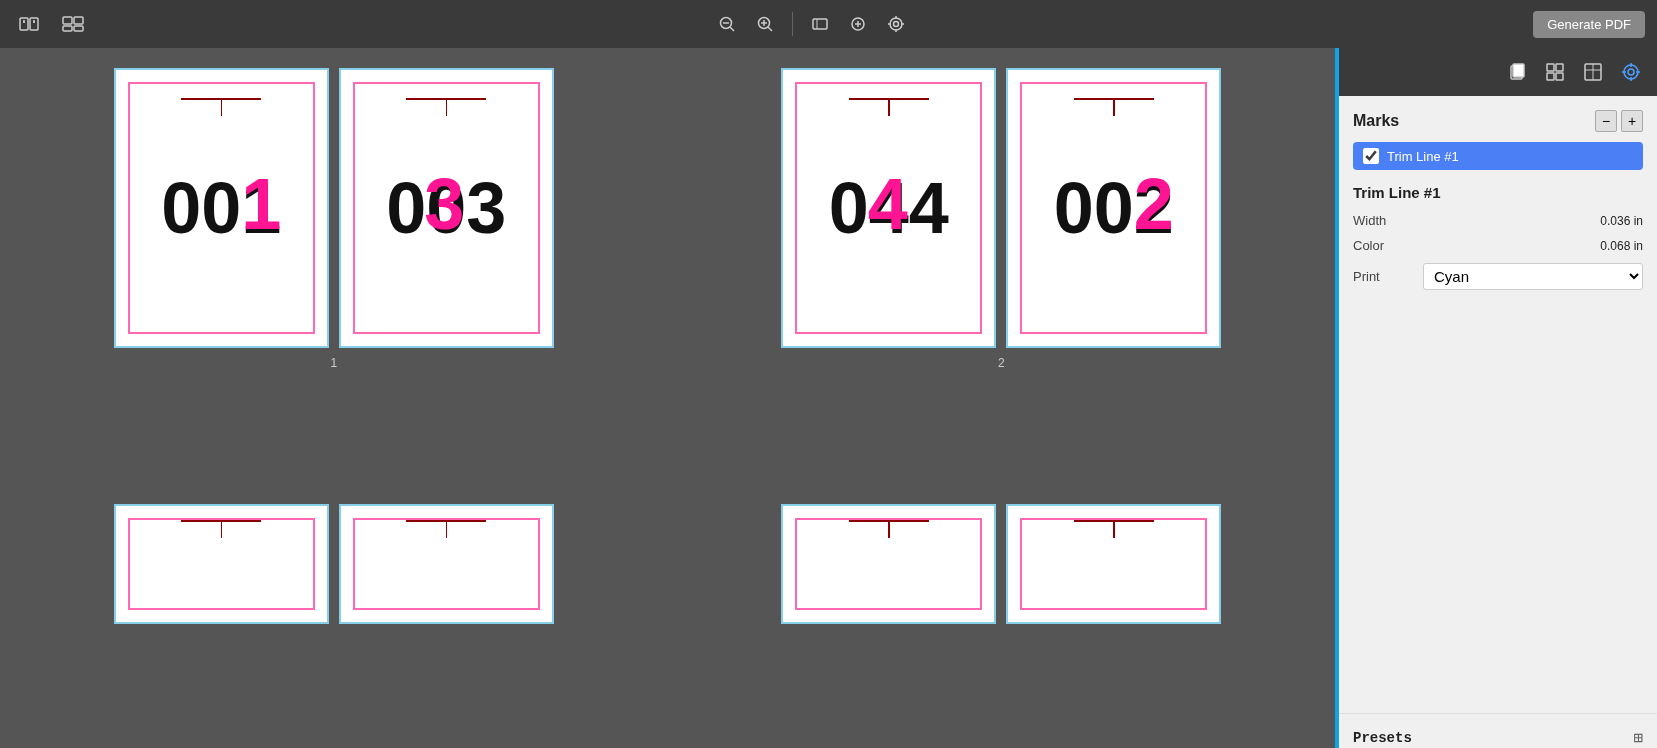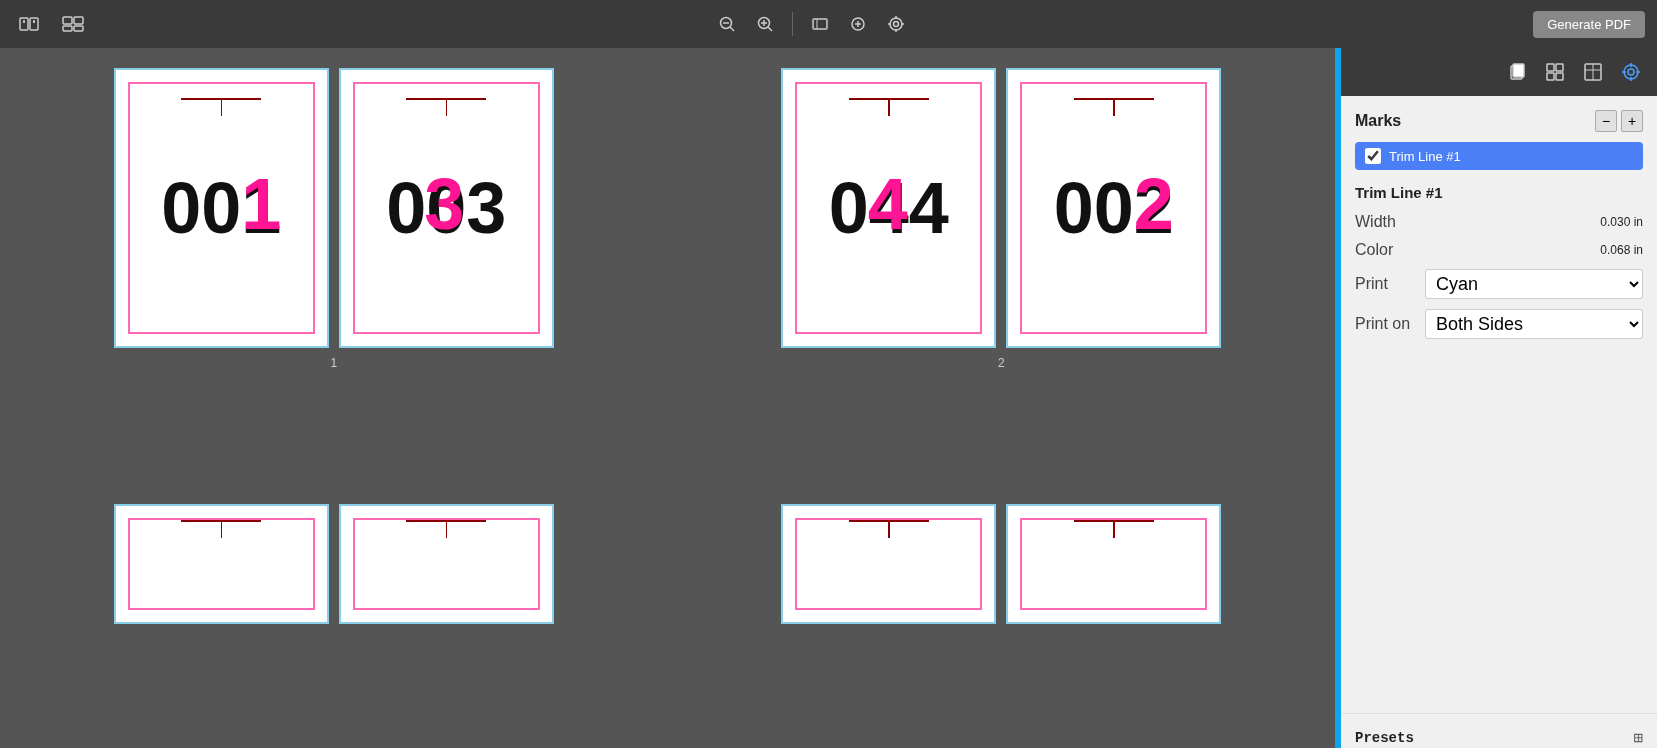--- a/index.html
+++ b/index.html
@@ -118,21 +118,21 @@
     .trim-v-line {
       width: 1.5px;
       height: 16px;
       background: #8B0000;
     }
 
     
     .right-panel {
       width: 322px;
       background: #f0f0f0;
-      border-left: 6px solid #0ea5e9;
+      border-left: 4px solid #0ea5e9;
       display: flex;
       flex-direction: column;
       flex-shrink: 0;
     }
 
     
     .panel-toolbar {
       background: #3a3a3a;
       height: 48px;
       display: flex;
@@ -217,33 +217,33 @@
       margin-bottom: 12px;
     }
 
     .prop-row {
       display: flex;
       align-items: center;
       margin-bottom: 10px;
     }
     .prop-label {
       width: 70px;
-      font-size: 16px;
+      font-size: 13px;
       color: #444;
       flex-shrink: 0;
     }
     .prop-value {
       flex: 1;
       font-size: 12px;
       color: #222;
       text-align: right;
     }
     .prop-select {
       flex: 1;
-      font-size: 18px;
+      font-size: 15px;
       padding: 3px 6px;
       border: 1px solid #ccc;
       border-radius: 3px;
       background: white;
       cursor: pointer;
       appearance: auto;
     }
 
     
     .presets-section {
@@ -501,47 +501,39 @@
         <input type="checkbox" class="trim-line-checkbox" checked="" style="">
         <span class="trim-line-label">Trim Line #1</span>
       </div>
     </div>
 
     <div class="props-section">
       <div class="props-title">Trim Line #1</div>
 
       <div class="prop-row">
         <span class="prop-label">Width</span>
-        <span class="prop-value">0.030 in</span>
+        <span class="prop-value">0.036 in</span>
       </div>
 
       <div class="prop-row">
         <span class="prop-label">Color</span>
         <span class="prop-value">0.068 in</span>
       </div>
 
       <div class="prop-row">
         <span class="prop-label">Print</span>
         <select class="prop-select">
           <option>Cyan</option>
           <option>Magenta</option>
           <option>Yellow</option>
           <option>Black</option>
           <option>Registration</option>
         </select>
       </div>
 
-      <div class="prop-row">
-        <span class="prop-label">Print on</span>
-        <select class="prop-select">
-          <option>Both Sides</option>
-          <option>Front Only</option>
-          <option>Back Only</option>
-        </select>
-      </div>
     </div>
 
     <div style="flex:1;"></div>
 
     <div class="presets-section">
       <div class="presets-header">
         <span class="presets-title">Presets</span>
         <span class="presets-grid-btn">⊞</span>
       </div>
     </div>

